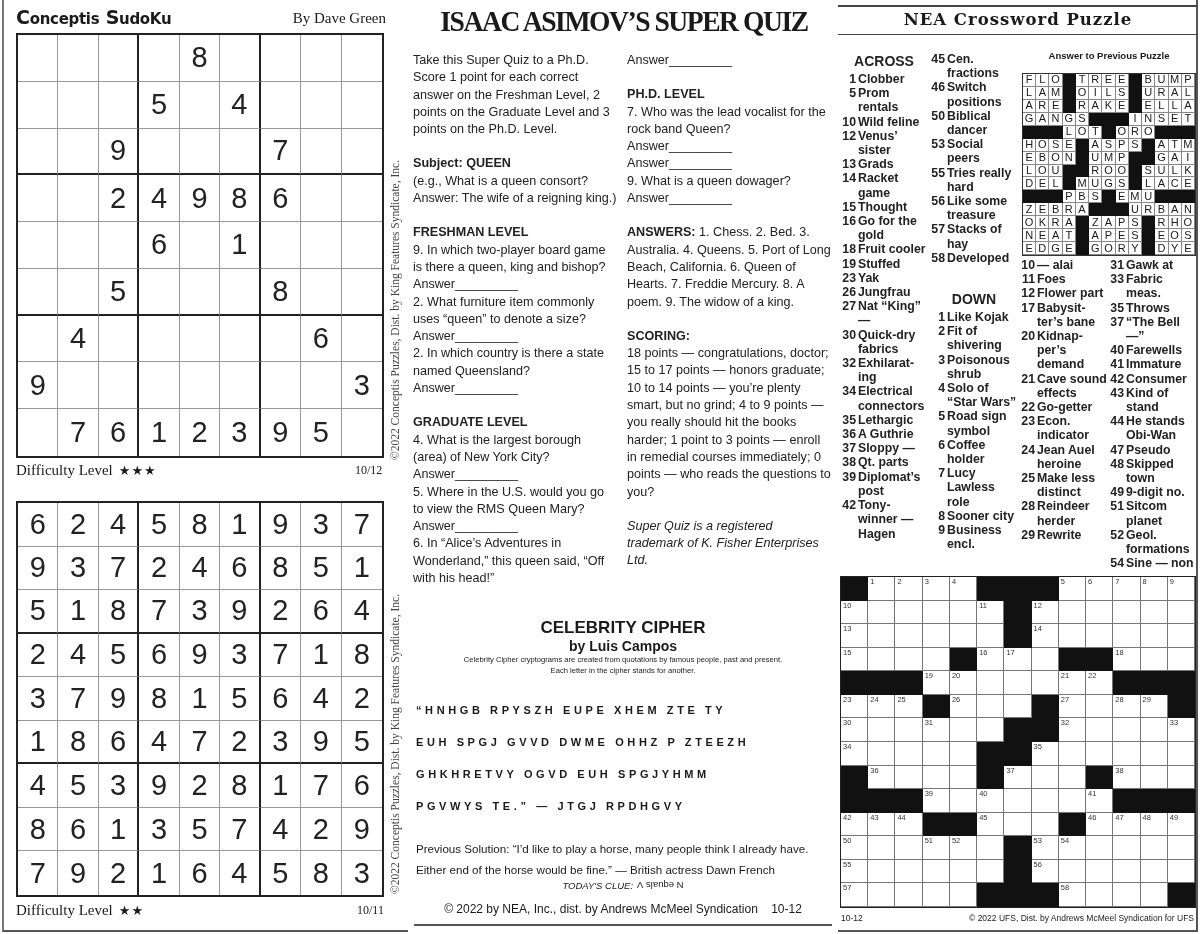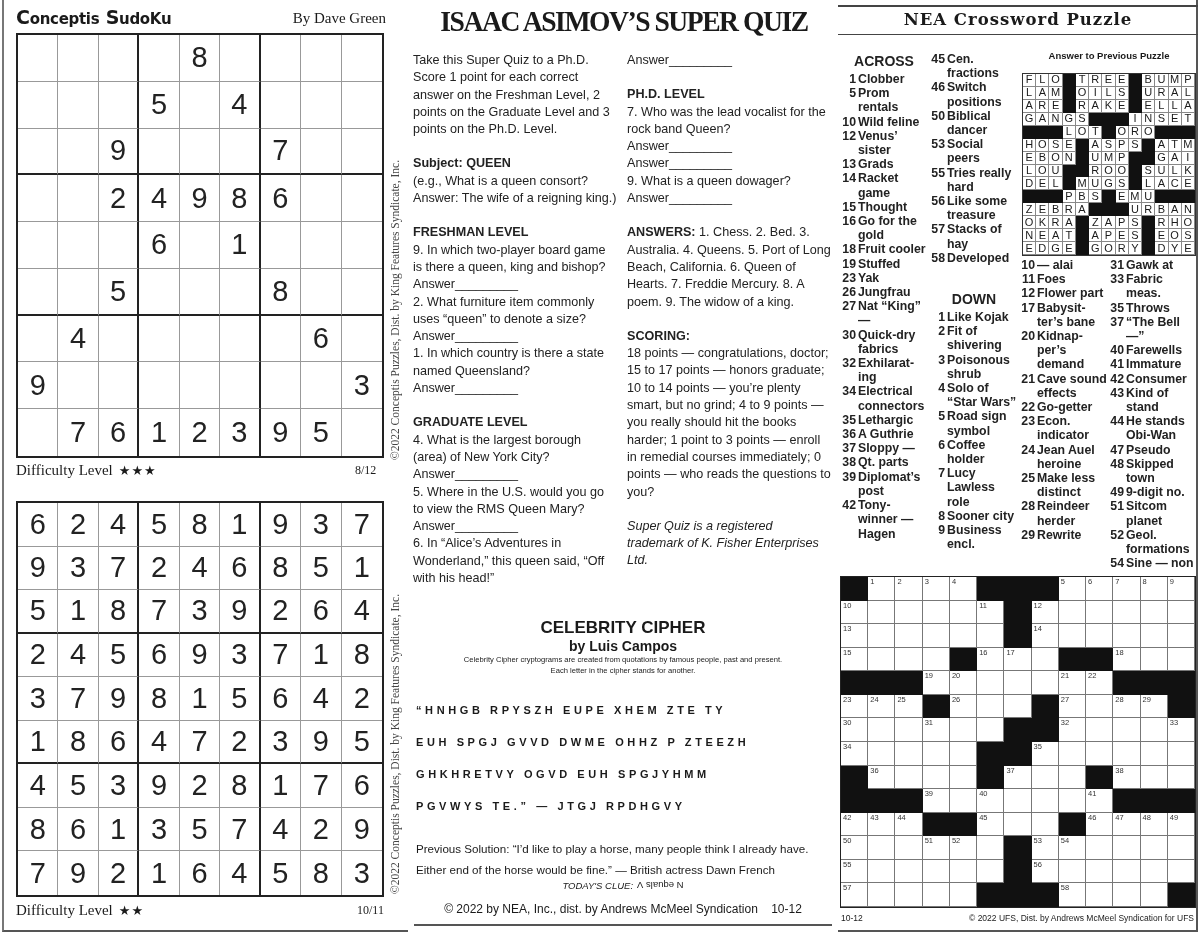--- a/index.html
+++ b/index.html
@@ -174,21 +174,21 @@
       <div class="scell lastr">7</div>
       <div class="scell br lastr">6</div>
       <div class="scell lastr">1</div>
       <div class="scell lastr">2</div>
       <div class="scell br lastr">3</div>
       <div class="scell lastr">9</div>
       <div class="scell lastr">5</div>
       <div class="scell lastc lastr"></div>
     </div>
   <div class="difficulty" style="top:462px;"><span>Difficulty Level</span><span class="stars">★★★</span></div>
-  <div class="sdate" style="top:463px; left:355px;">8/12</div>
+  <div class="sdate" style="top:463px; left:355px;">10/12</div>
 
   <div class="sgrid bottom" id="sudoku-solution">
       <div class="scell">6</div>
       <div class="scell">2</div>
       <div class="scell br">4</div>
       <div class="scell">5</div>
       <div class="scell">8</div>
       <div class="scell br">1</div>
       <div class="scell">9</div>
       <div class="scell">3</div>
@@ -278,21 +278,21 @@
     <p>Take this Super Quiz to a Ph.D. Score 1 point for each correct answer on the Freshman Level, 2 points on the Graduate Level and 3 points on the Ph.D. Level.</p>
     <div class="gap"></div>
     <p class="hd">Subject: QUEEN</p>
     <p>(e.g., What is a queen consort? Answer: The wife of a reigning king.)</p>
     <div class="gap"></div>
     <p class="hd">FRESHMAN LEVEL</p>
     <p>9. In which two-player board game is there a queen, king and bishop?</p>
     <p>Answer_________</p>
     <p>2. What furniture item commonly uses “queen” to denote a size?</p>
     <p>Answer_________</p>
-    <p>1. In which country is there a state named Queensland?</p>
+    <p>2. In which country is there a state named Queensland?</p>
     <p>Answer_________</p>
     <div class="gap"></div>
     <p class="hd">GRADUATE LEVEL</p>
     <p>4. What is the largest borough (area) of New York City?</p>
     <p>Answer_________</p>
     <p>5. Where in the U.S. would you go to view the RMS Queen Mary?</p>
     <p>Answer_________</p>
     <p>6. In “Alice’s Adventures in Wonderland,” this queen said, “Off with his head!”</p>
   </div>
 

